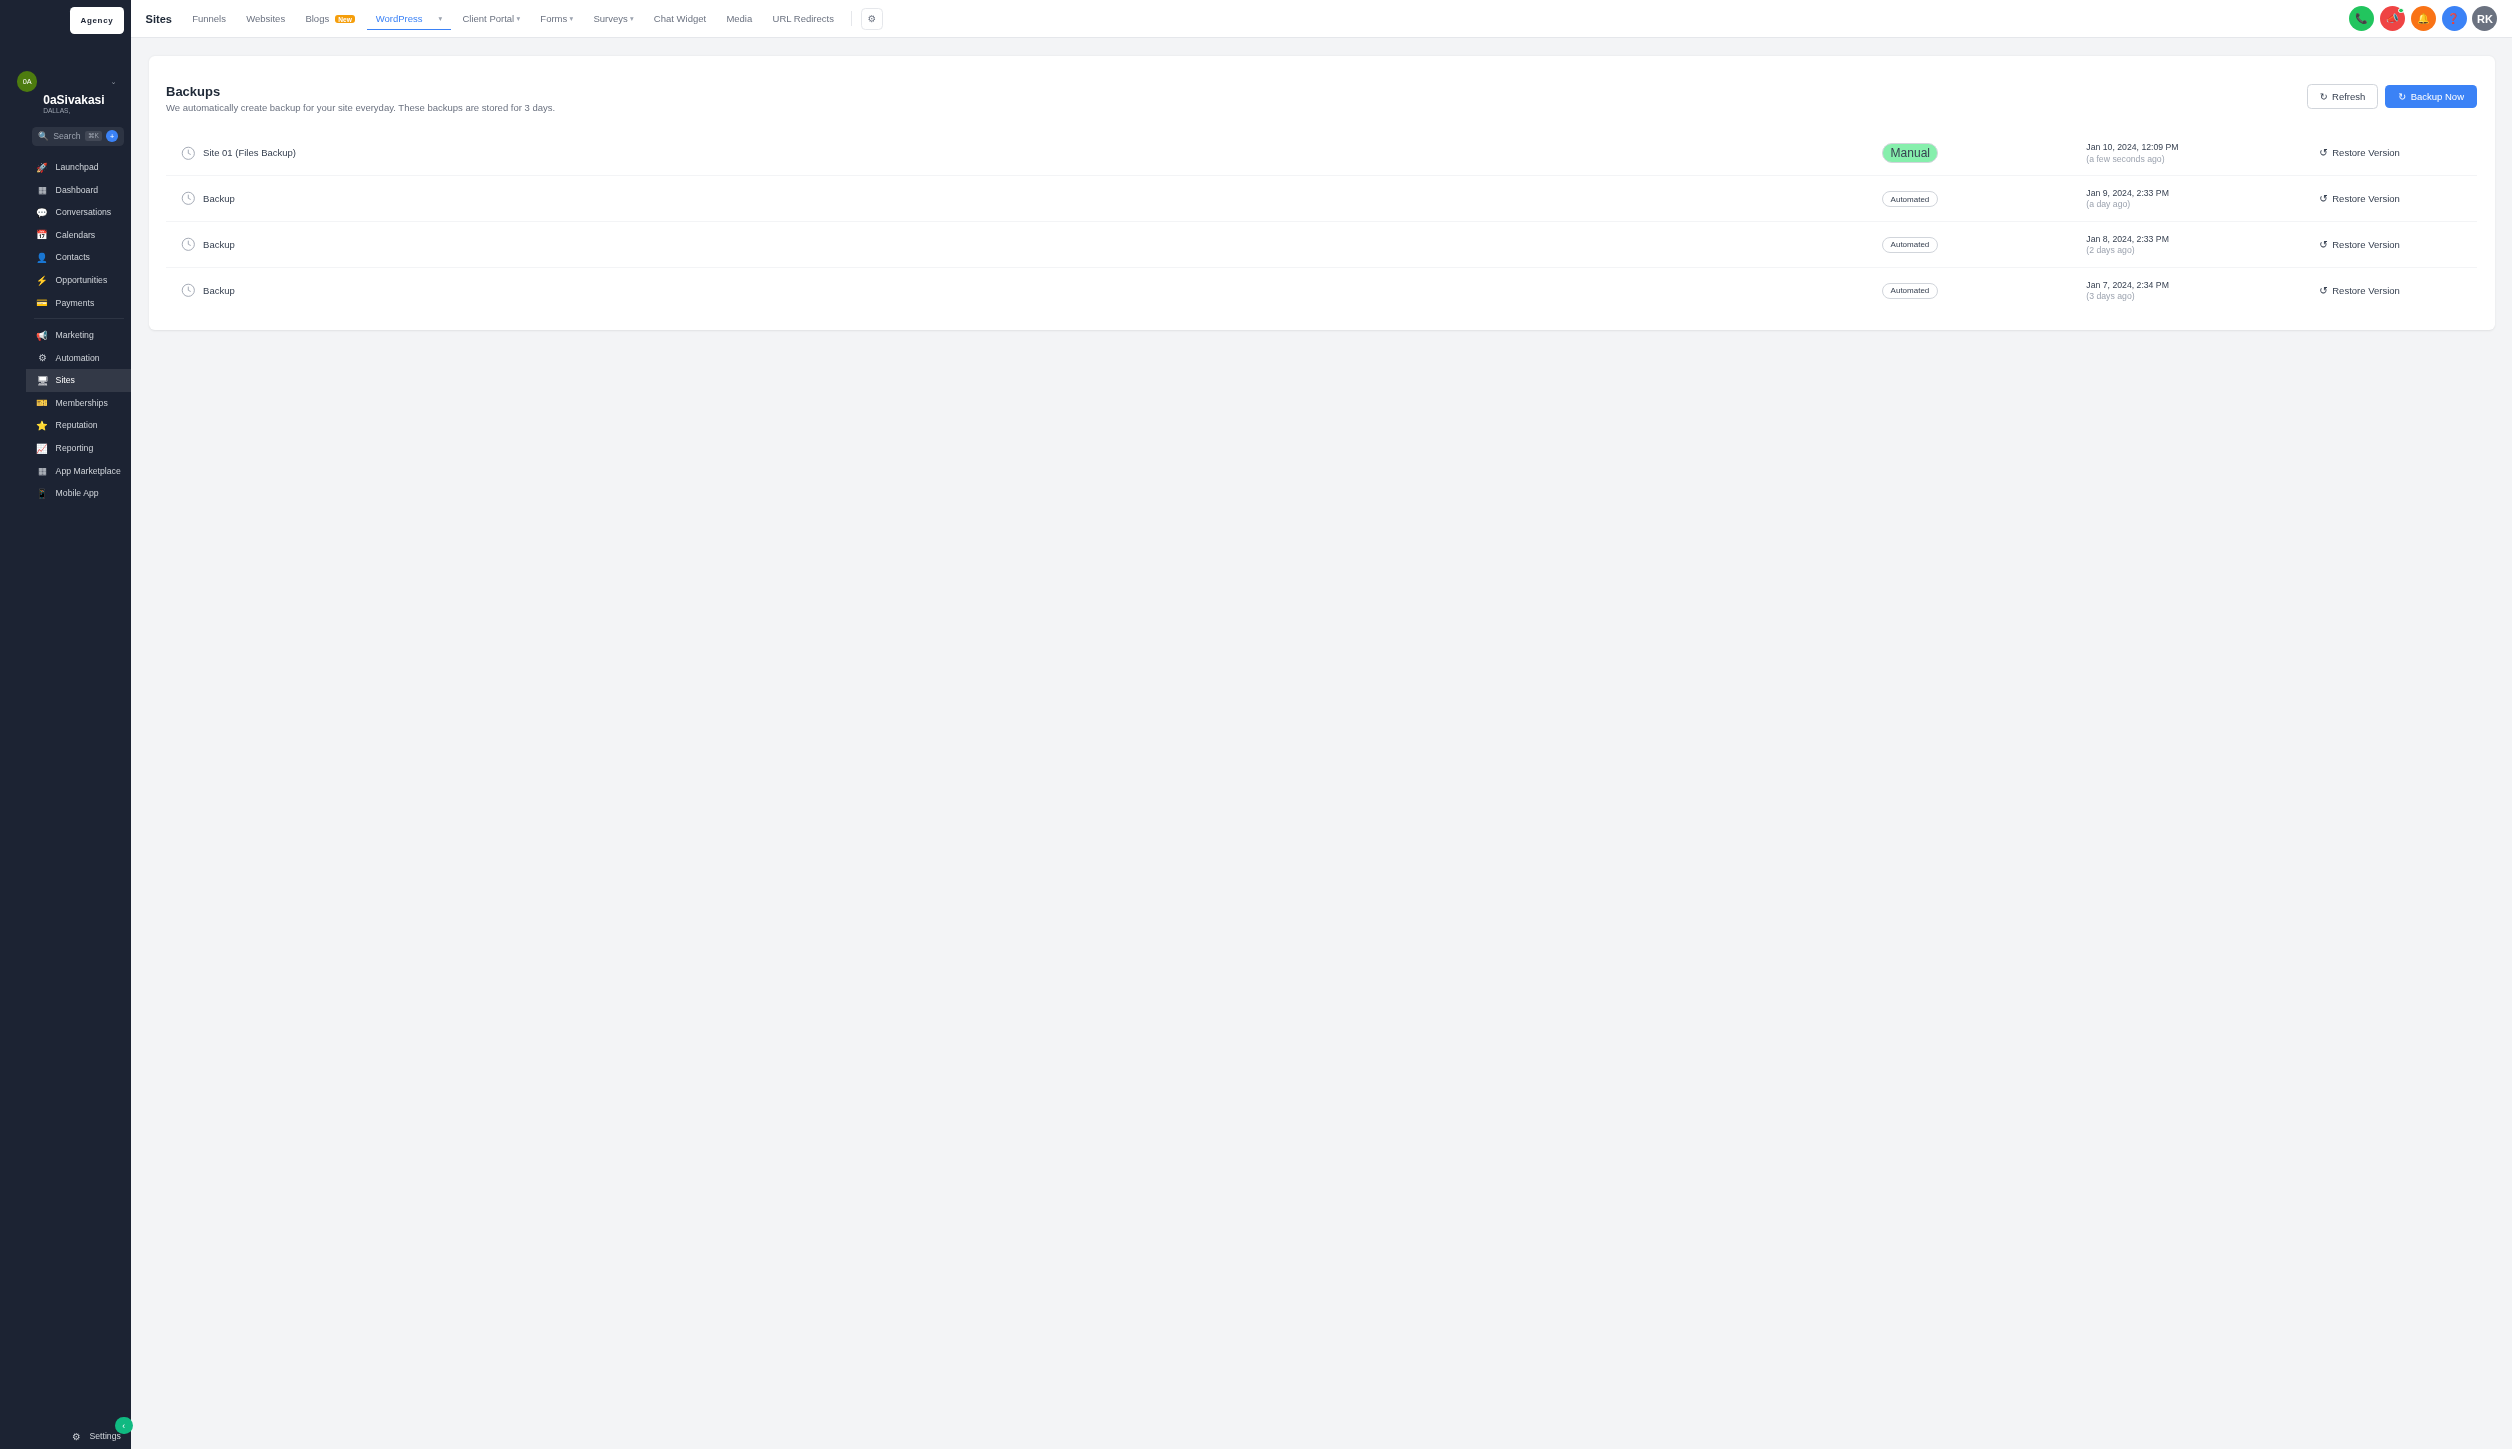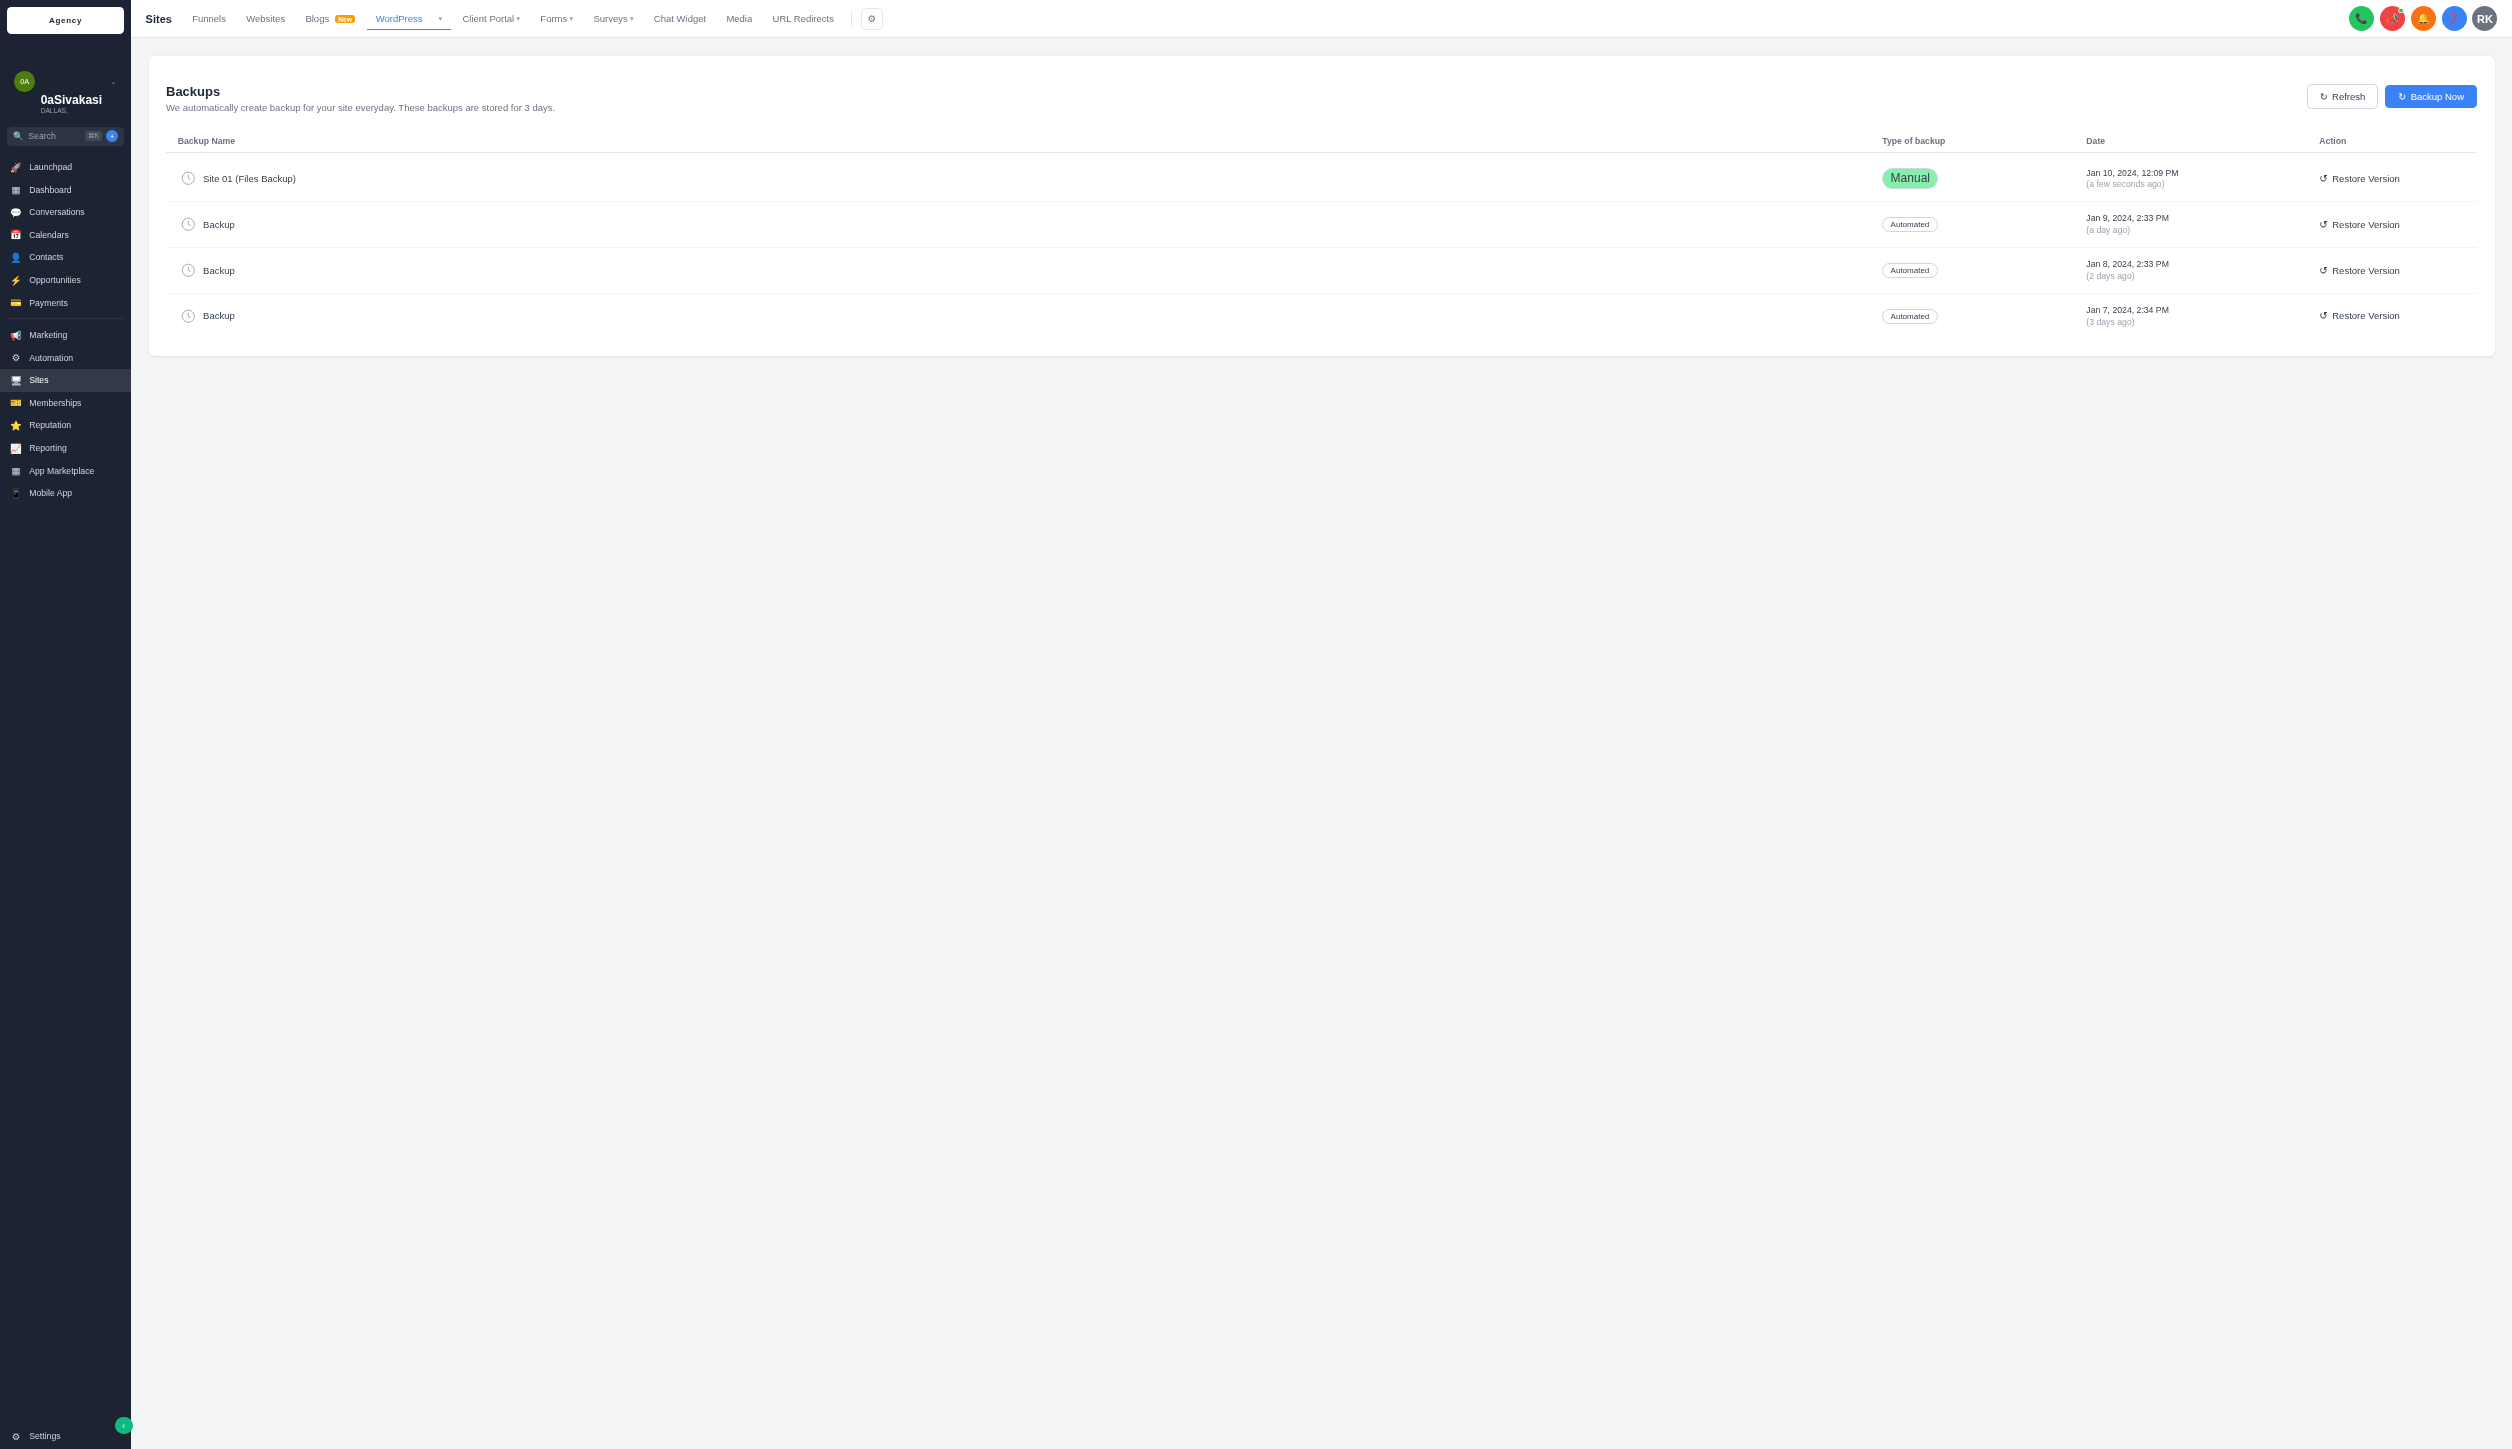--- a/index.html
+++ b/index.html
@@ -8,20 +8,21 @@
     
     .sidebar {
       width: 131px;
       min-width: 131px;
       background: #1c2333;
       color: #fff;
       display: flex;
       flex-direction: column;
       height: 100vh;
       overflow-y: auto;
+      align-items: flex-end;
     }
     .sidebar-logo {
       padding: 8.7px 10.2px;
       background: #fff;
       margin: 7.3px;
       border-radius: 4.4px;
       text-align: center;
       font-size: 8px;
       font-weight: 700;
       color: #1c2333;
@@ -505,26 +506,20 @@
             <span>↻</span>
             <span>Refresh</span>
           </button>
           <button class="btn-backup-now">
             <span>↻</span>
             <span>Backup Now</span>
           </button>
         </div>
       </div>
 
-      <div class="table-header">
-        <div class="table-header-cell">Backup Name</div>
-        <div class="table-header-cell">Type of backup</div>
-        <div class="table-header-cell">Date</div>
-        <div class="table-header-cell">Action</div>
-      </div>
 
       <div class="table-row">
         <div class="backup-name-cell">
           <div class="backup-clock-icon">
             <svg width="14.6" height="14.6" viewBox="0 0 24 24" fill="none" stroke="#9ca3af" stroke-width="1.5">
               <circle cx="12" cy="12" r="10"></circle>
                 <path d="M12 6v6l4 2"></path>
             </svg>
           </div>
           <span class="backup-name-text">Site 01 (Files Backup)</span>

